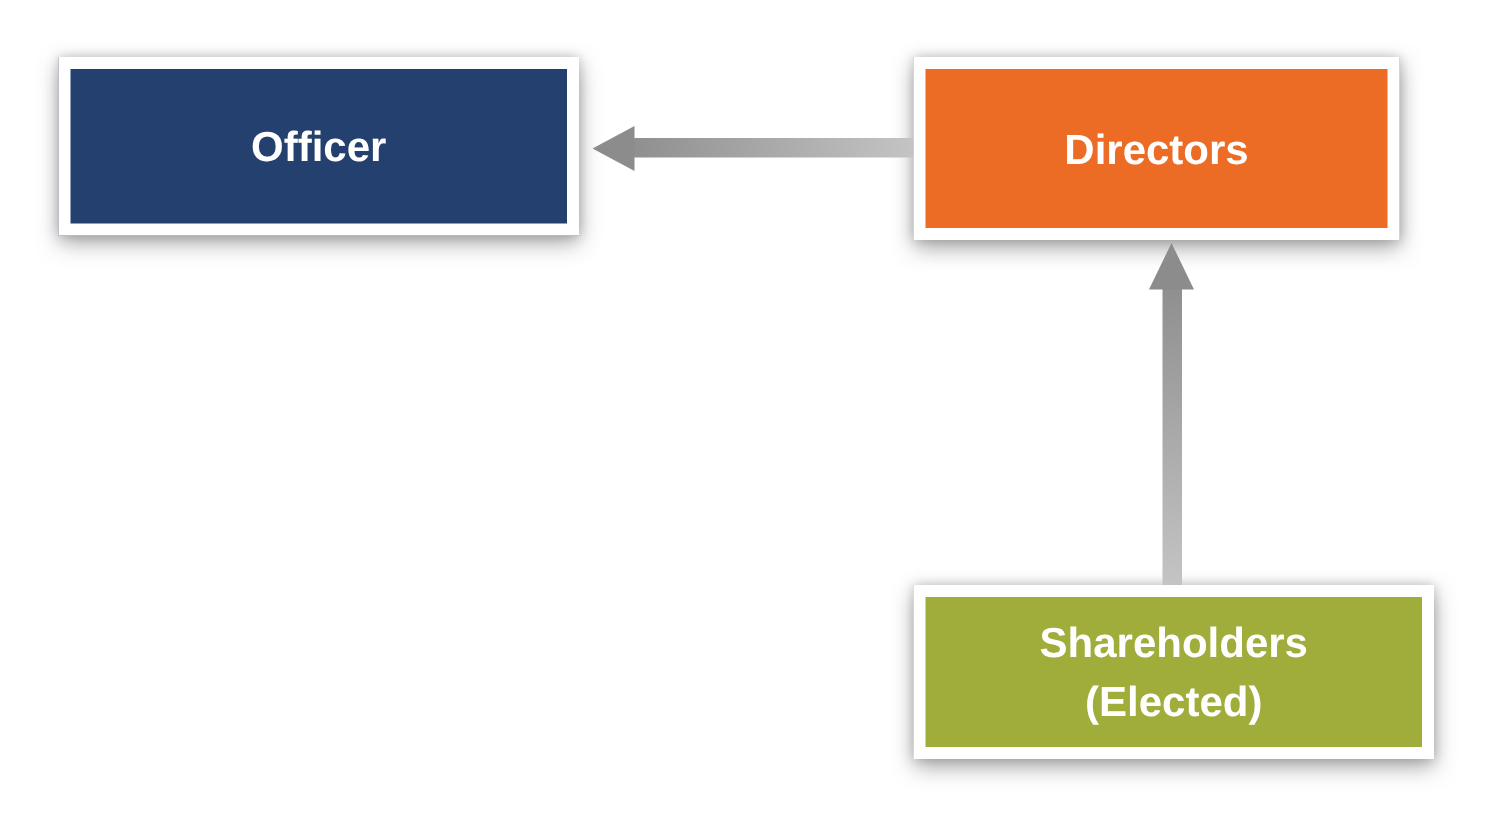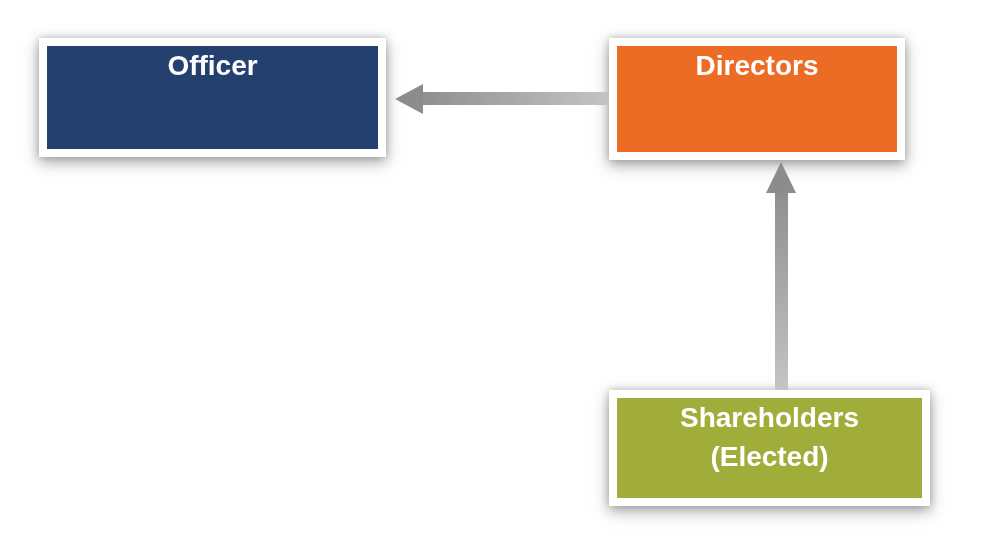--- a/index.html
+++ b/index.html
@@ -17,34 +17,34 @@
   }
   
   .node {
     position: absolute;
     box-sizing: border-box;
     border: 8px solid #ffffff;
     box-shadow: 0 5px 14px rgba(90,90,90,0.55), 0 0 7px rgba(130,130,130,0.40);
     display: flex;
     flex-direction: column;
     align-items: center;
-    justify-content: flex-start;
+    justify-content: center;
     text-align: center;
   }
   .node .title,
   .node .subtitle {
     color: #ffffff;
     font-weight: bold;
     font-size: 28px;
     line-height: 39px;
     white-space: nowrap;
   }
   .node-officer      { left: 39px;  top: 38px;  width: 347px; height: 119px; }
-  .node-directors    { left: 609px; top: 38px;  width: 296px; height: 122px; }
-  .node-shareholders { left: 609px; top: 390px; width: 321px; height: 116px; }
+  .node-directors    { left: 609px; top: 38px;  width: 324px; height: 122px; }
+  .node-shareholders { left: 609px; top: 390px; width: 347px; height: 116px; }
 
   
   .arrow-shaft-h {
     position: absolute;
     left: 421px; top: 92px;
     width: 188px; height: 13px;
     background: linear-gradient(to right, #8f8f8f 0%, #c4c4c4 100%);
   }
   .arrow-head-left {
     position: absolute;

